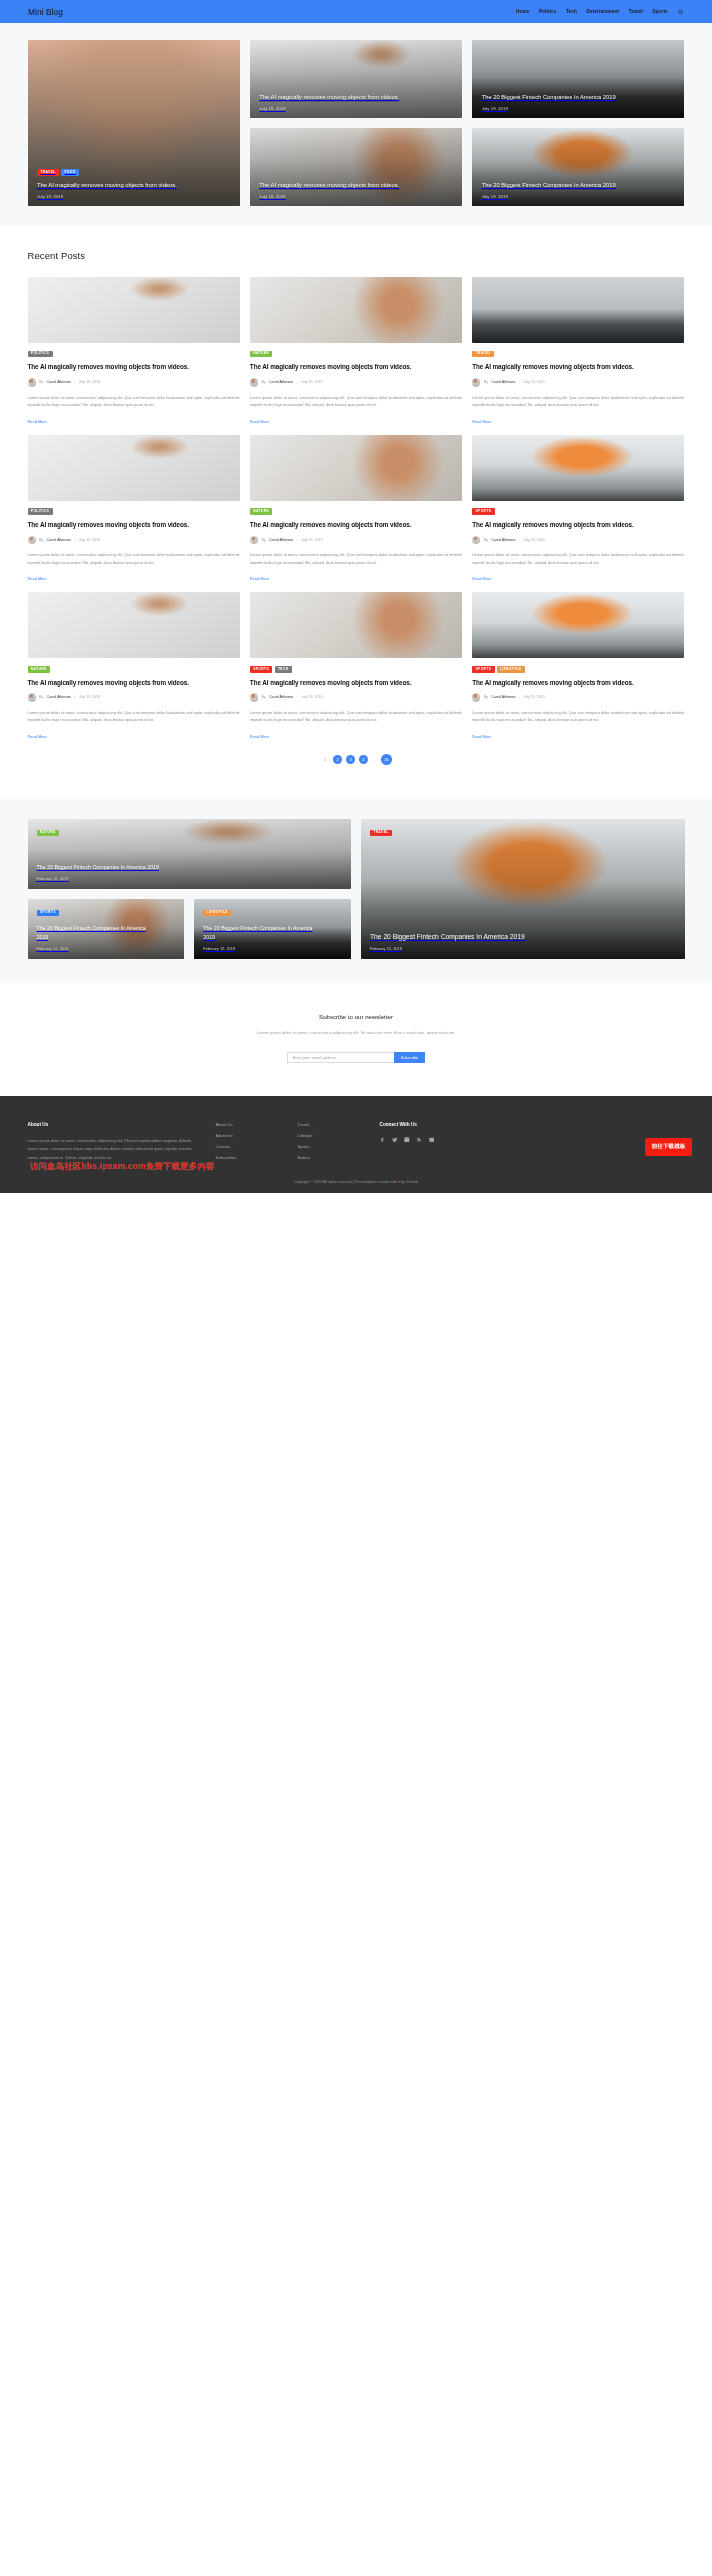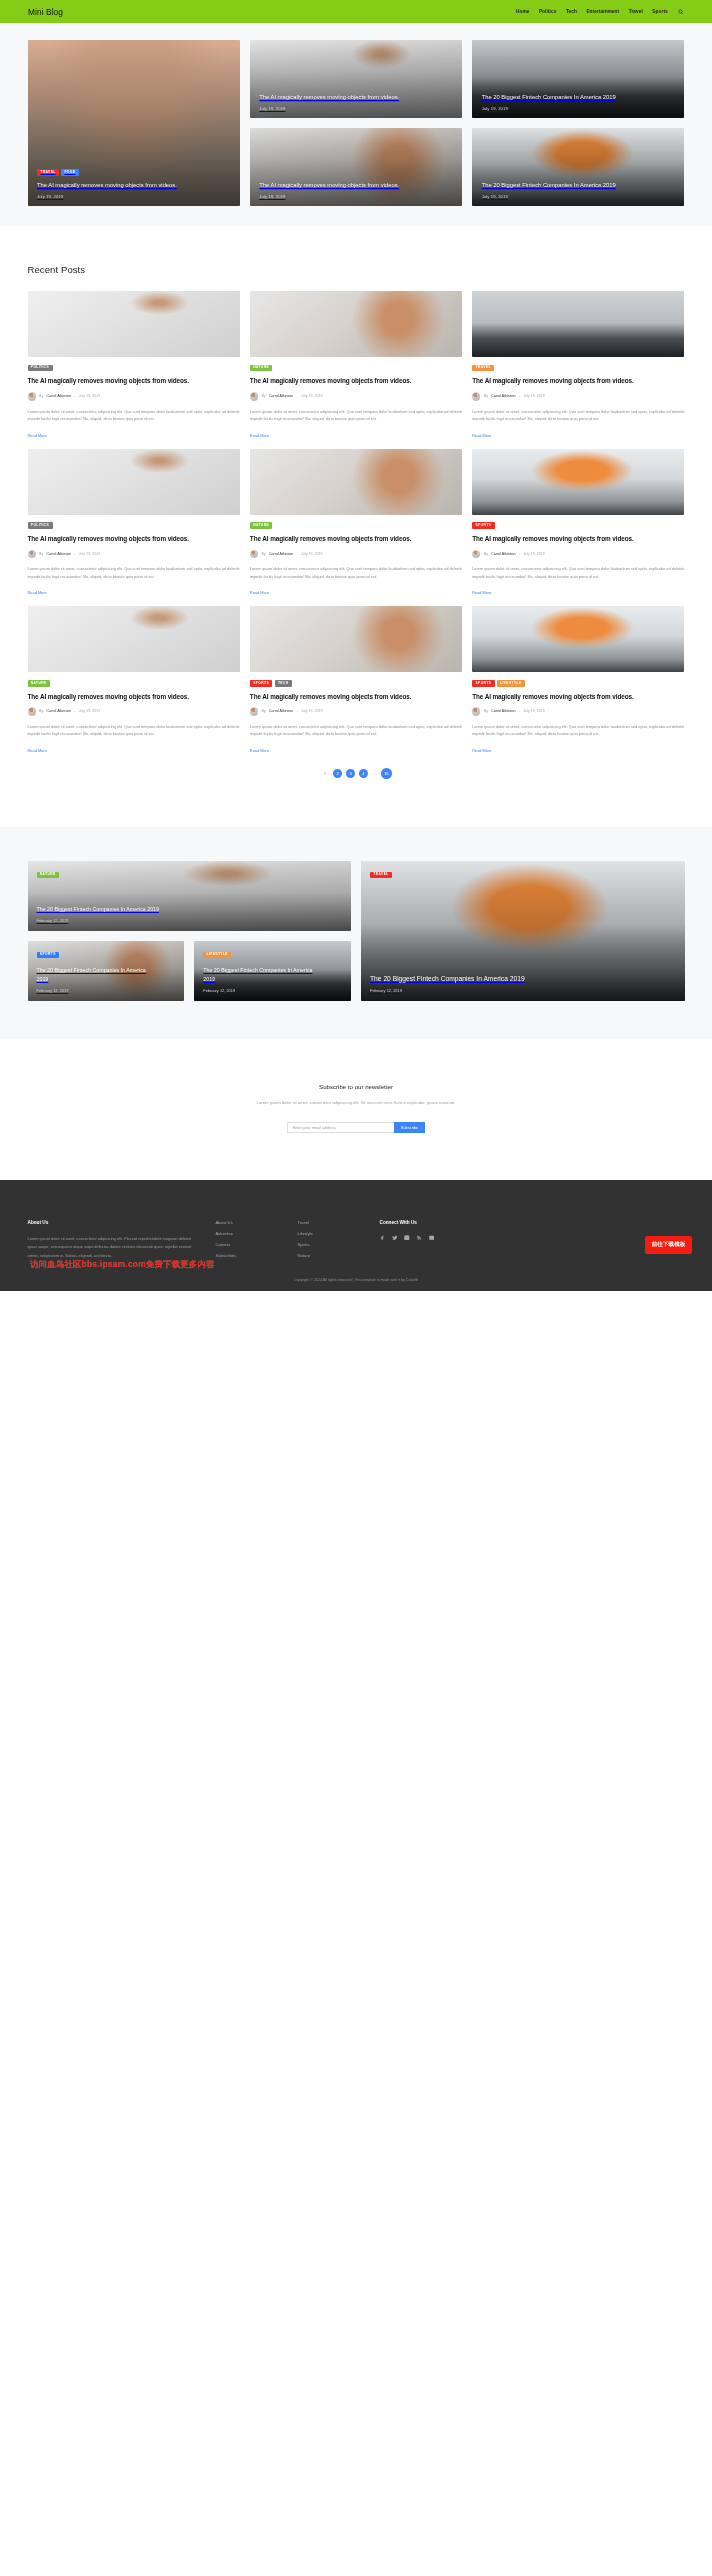--- a/index.html
+++ b/index.html
@@ -4,25 +4,25 @@
 <style>
   * { margin:0; padding:0; box-sizing:border-box; }
   html,body { width:712px; }
   body {
     font-family:"Liberation Sans", sans-serif;
     background:#ffffff;
     color:#222;
     -webkit-font-smoothing:antialiased;
   }
   .wrap { width:712px; margin:0 auto; }
-  .container { width:657px; margin:16px auto; }
+  .container { width:657px; margin:2px auto; }
 
   
   .site-header {
-    height:23.4px; background:#84cc16; display:flex; align-items:center;
+    height:23.4px; background:#3b82f6; display:flex; align-items:center;
     justify-content:space-between; padding:0 28px;
   }
   .brand { font-size:8.3px; font-weight:400; letter-spacing:0.1px; color:#111; }
   .nav { display:flex; align-items:center; gap:9.5px; }
   .nav a { font-size:4.7px; font-weight:700; color:#1a1a1a; text-decoration:none; letter-spacing:0.1px; }
   .search-btn { display:flex; align-items:center; justify-content:center; width:6.7px; height:6.7px; }
   .search-btn svg { width:5.6px; height:5.6px; }
 
   
   .hero-section { background:#f6f8fa; padding:17px 0 20px; }

